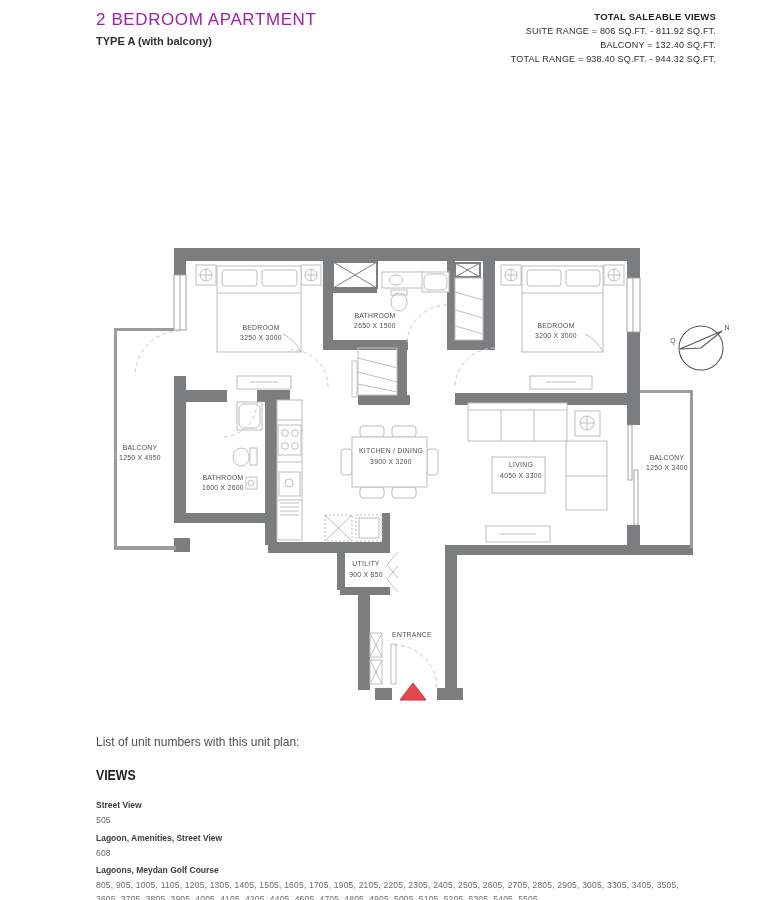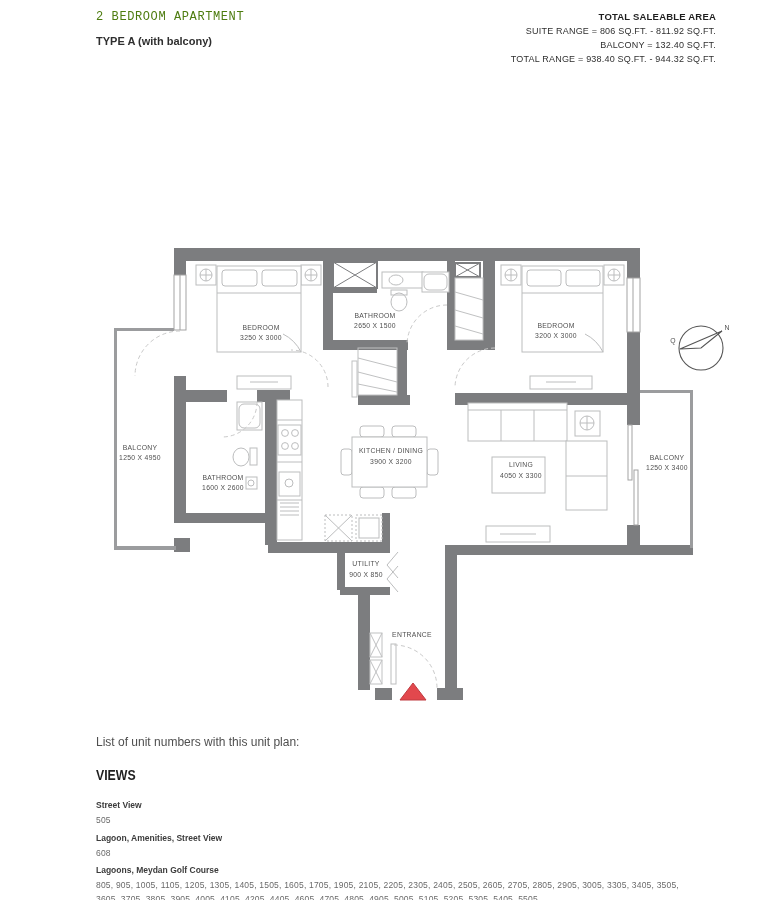--- a/index.html
+++ b/index.html
@@ -1,20 +1,20 @@
 <!DOCTYPE html>
 <html><head>
 <meta charset="utf-8">
 <style>
   html,body{margin:0;padding:0;background:#ffffff;}
   #page{position:relative;width:772px;height:900px;background:#fff;overflow:hidden;
         font-family:"Liberation Sans",sans-serif;}
   
-  .title{position:absolute;left:96px;top:10px;font-family:Liberation Mono, monospace;
-         font-size:12px;font-weight:500;color:#4d7c0f;letter-spacing:.6px;}
+  .title{position:absolute;left:96px;top:10px;font-family:Liberation Sans, sans-serif;
+         font-size:17px;font-weight:500;color:#a21caf;letter-spacing:.6px;}
   .subtitle{position:absolute;left:96px;top:35px;font-size:11px;font-weight:600;color:#2f2f2f;}
   .area-block{position:absolute;right:56px;top:10px;text-align:right;color:#2f2f2f;
               font-size:9px;line-height:14px;letter-spacing:.2px;}
   .area-block .hd{font-weight:700;font-size:9.5px;color:#1e1e1e;}
   
   #plan{position:absolute;left:0;top:0;}
   .rl{font-size:6.8px;fill:#4f4f4f;letter-spacing:.3px;text-anchor:middle;
       font-family:"Liberation Sans",sans-serif;}
   
   .footer{position:absolute;left:96px;top:735px;width:620px;color:#4f4f4f;}
@@ -28,21 +28,21 @@
 </style>
 </head>
 <body>
 
 <div id="page">
 
   <div class="title">2 BEDROOM APARTMENT</div>
   <div class="subtitle">TYPE A (with balcony)</div>
 
   <div class="area-block">
-    <div class="hd">TOTAL SALEABLE AREA</div>
+    <div class="hd">TOTAL SALEABLE VIEWS</div>
     <div>SUITE RANGE = 806 SQ.FT. - 811.92 SQ.FT.</div>
     <div>BALCONY = 132.40 SQ.FT.</div>
     <div>TOTAL RANGE =  938.40 SQ.FT. - 944.32 SQ.FT.</div>
   </div>
 
   <svg id="plan" width="772" height="900" viewBox="0 0 772 900">
 
     <g fill="#7c7d7f" stroke="none">
       <rect x="174" y="248" width="466" height="13"></rect>
       <rect x="174" y="261" width="12" height="14"></rect>

